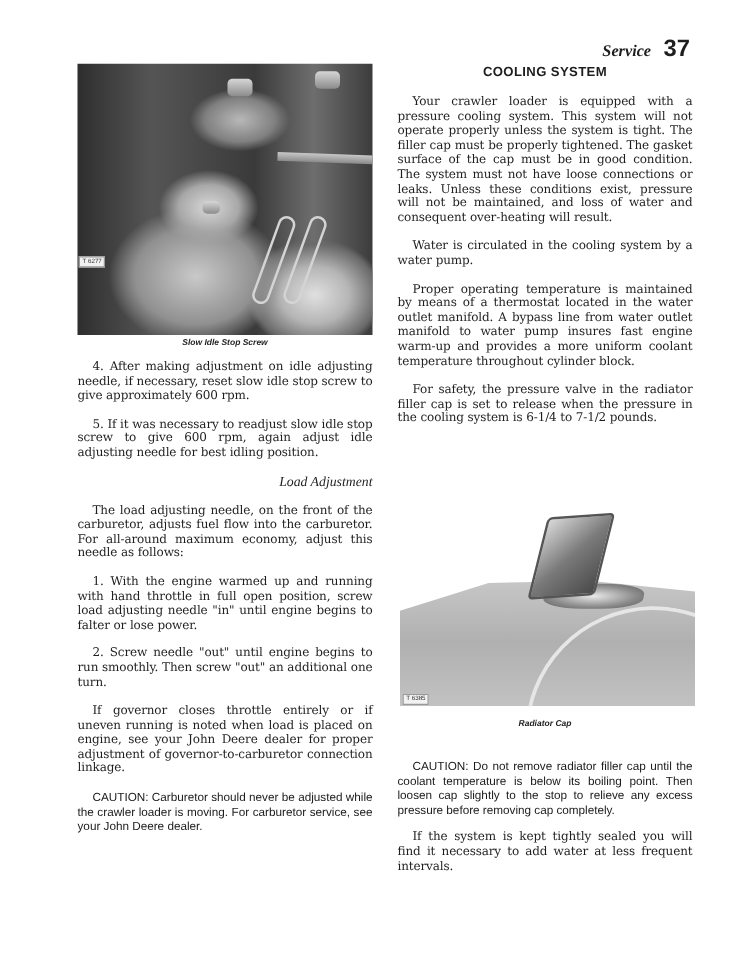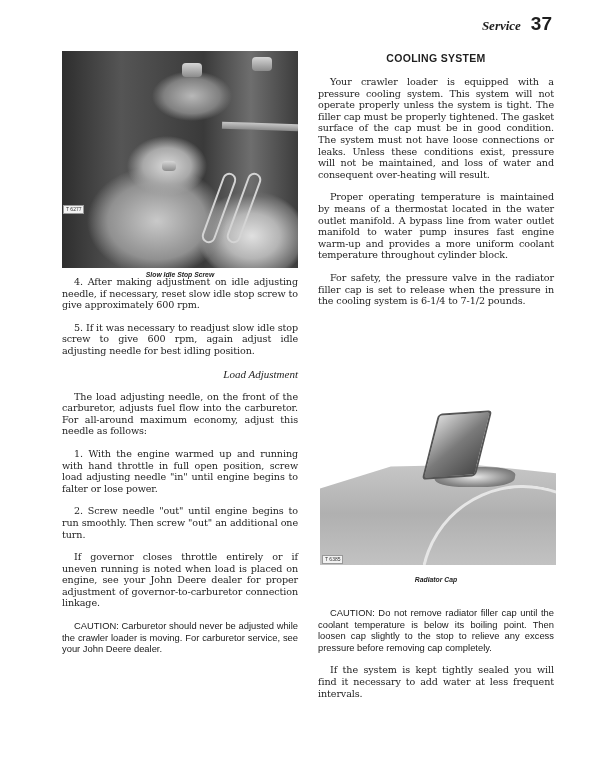--- a/index.html
+++ b/index.html
@@ -2,21 +2,21 @@
 <html><head>
 <meta charset="utf-8">
 <style>
   html, body { margin: 0; padding: 0; background: #ffffff; }
   body {
     width: 600px; height: 776px; position: relative; overflow: hidden;
     font-family: "DejaVu Serif", "Liberation Serif", serif;
     color: #1e1e1e;
   }
   .header {
-    position: absolute; top: 13px; right: 48px;
+    position: absolute; top: 29px; right: 48px;
     font-size: 12px; display: flex; gap: 10px; align-items: baseline;
   }
   .header .section { font-family: "Liberation Serif", serif; font-style: italic; font-weight: bold; font-size: 13px; }
   .header .pagenum { font-family: "Liberation Sans", sans-serif; font-weight: bold; font-size: 19px; }
 
   .col { position: absolute; width: 236px; }
   .col-left { left: 62px; }
   .col-right { left: 318px; }
 
   p.body {
@@ -104,34 +104,35 @@
   <div class="rod"></div>
   <div class="bolt" style="left:120px;top:12px;"></div>
   <div class="bolt" style="left:190px;top:6px;"></div>
   <div class="bolt" style="left:100px;top:110px;width:14px;height:10px;"></div>
   <div class="clamp" style="left:150px;top:120px;"></div>
   <div class="clamp" style="left:175px;top:120px;"></div>
   <div class="photo-tag" style="left:1px;top:154px;">T 6277</div>
 </div>
 <div class="caption" style="position:absolute;left:62px;top:271px;width:236px;">Slow Idle Stop Screw</div>
 
-<div class="col col-left" style="top:276px;">
+<div class="col col-left" style="top:288px;">
   <p class="body">4. After making adjustment on idle adjusting needle, if necessary, reset slow idle stop screw to give approximately 600 rpm.</p>
   <p class="body" style="margin-top:11px;">5. If it was necessary to readjust slow idle stop screw to give 600 rpm, again adjust idle adjusting needle for best idling position.</p>
   <p class="subhead" style="margin-top:11px;">Load Adjustment</p>
   <p class="body" style="margin-top:11px;">The load adjusting needle, on the front of the carburetor, adjusts fuel flow into the carburetor. For all-around maximum economy, adjust this needle as follows:</p>
   <p class="body" style="margin-top:11px;">1. With the engine warmed up and running with hand throttle in full open position, screw load adjusting needle "in" until engine begins to falter or lose power.</p>
   <p class="body" style="margin-top:11px;">2. Screw needle "out" until engine begins to run smoothly. Then screw "out" an additional one turn.</p>
   <p class="body" style="margin-top:11px;">If governor closes throttle entirely or if uneven running is noted when load is placed on engine, see your John Deere dealer for proper adjustment of governor-to-carburetor connection linkage.</p>
   <p class="caution" style="margin-top:11px;">CAUTION: Carburetor should never be adjusted while the crawler loader is moving. For carburetor service, see your John Deere dealer.</p>
 </div>
 
 <div class="col col-right" style="top:52px;">
   <p class="section-title">COOLING SYSTEM</p>
   <p class="body" style="margin-top:12px;">Your crawler loader is equipped with a pressure cooling system. This system will not operate properly unless the system is tight. The filler cap must be properly tightened. The gasket surface of the cap must be in good condition. The system must not have loose connections or leaks. Unless these conditions exist, pressure will not be maintained, and loss of water and consequent over-heating will result.</p>
+  <p class="body" style="margin-top:11px;">Water is circulated in the cooling system by a water pump.</p>
   <p class="body" style="margin-top:11px;">Proper operating temperature is maintained by means of a thermostat located in the water outlet manifold. A bypass line from water outlet manifold to water pump insures fast engine warm-up and provides a more uniform coolant temperature throughout cylinder block.</p>
   <p class="body" style="margin-top:11px;">For safety, the pressure valve in the radiator filler cap is set to release when the pressure in the cooling system is 6-1/4 to 7-1/2 pounds.</p>
 </div>
 
 <div class="photo-rad">
   <div class="hood"></div>
   <div class="rim"></div>
   <div class="well"></div>
   <div class="cap"></div>
   <div class="photo-tag" style="left:2px;top:160px;">T 6385</div>

